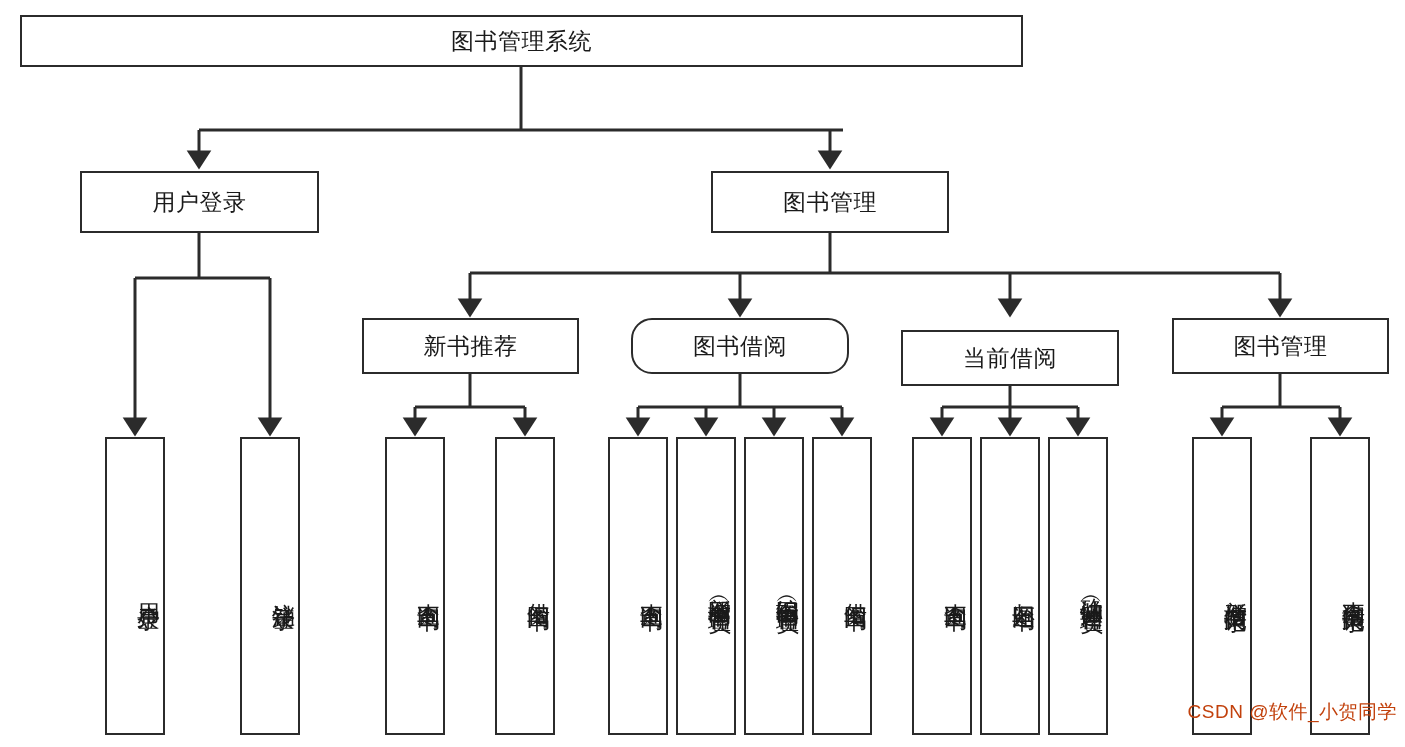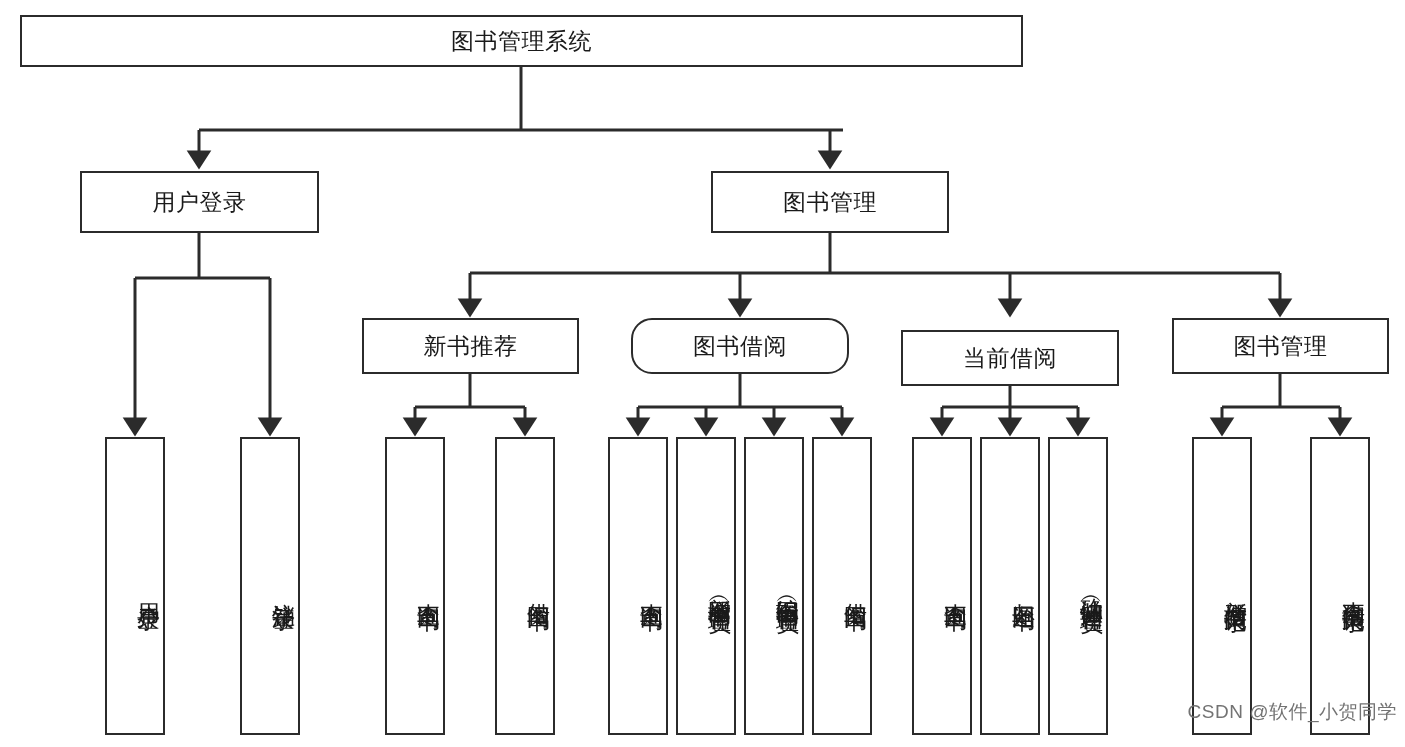--- a/index.html
+++ b/index.html
@@ -56,21 +56,21 @@
     writing-mode: vertical-rl;
     text-orientation: upright;
     display: block;
     white-space: nowrap;
   }
   .watermark {
     position: absolute;
     right: 8px;
     bottom: 6px;
     font-size: 19px;
-    color: #737373;
+    color: #c2410c;
     letter-spacing: 0.5px;
     white-space: nowrap;
   }
 </style>
 </head>
 <body>
 
 <div id="canvas">
 
   <svg class="wires" viewBox="0 0 1405 747" xmlns="http://www.w3.org/2000/svg">

